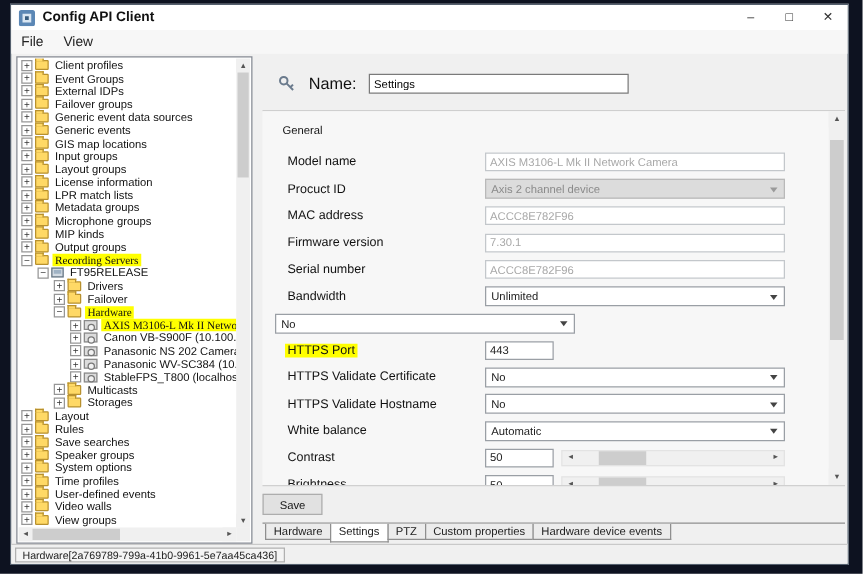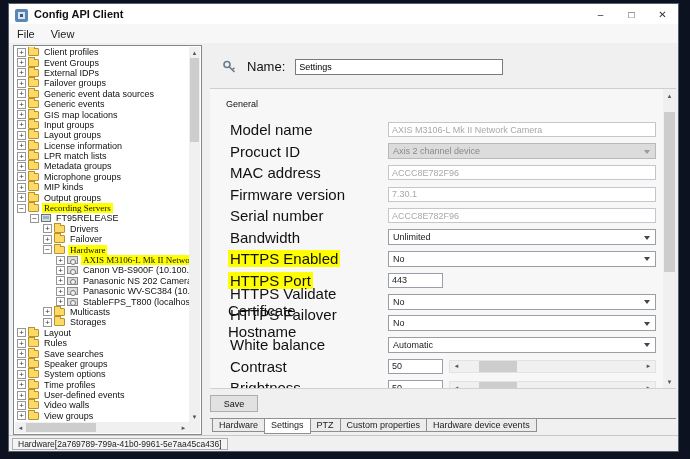--- a/index.html
+++ b/index.html
@@ -51,24 +51,24 @@
   
   .form-panel { flex:1; margin:2px 2px 0 8px; display:flex; flex-direction:column; min-width:0; }
   .name-row { height:44px; flex:none; display:flex; align-items:center; padding-left:12px; border-bottom:1px solid #cfcfcf; background:#f0f0f0; }
   .name-icon { width:15px; height:15px; margin-right:10px; flex:none; }
   .name-label { font-size:13px; color:#111; margin-right:10px; }
   .name-input { width:208px; height:16px; border:1px solid #7a7a7a; font-size:9px; padding:0 3px; background:#fff; font-family:inherit; }
   .fields-area { flex:1; position:relative; background:#f7f7f7; overflow:hidden; min-height:0; }
   .fields-inner { position:absolute; left:0; top:0; right:14px; bottom:0; overflow:hidden; padding:8px 0 0 10px; }
   .section-label { font-size:9px; color:#111; margin:2px 0 10px 6px; }
   .field-row { height:21.5px; display:flex; align-items:center; }
-  .field-label { width:168px; flex:none; font-size:15px; color:#111; padding-left:8px; }
+  .field-label { width:168px; flex:none; font-size:10px; color:#111; padding-left:8px; }
   .field-label span { padding:0 2px; }
   .field-label span.hl { background:#ffff00; }
-  .field-control { width:268px; flex:none; display:flex; align-items:center; }
+  .field-control { width:240px; flex:none; display:flex; align-items:center; }
   .tb { width:100%; height:15px; border:1px solid #9a9fa5; font-size:9px; padding:0 3px; background:#fff; color:#222; font-family:inherit; }
   .tb.disabled { color:#a8a8a8; border-color:#c3c7cb; }
   .tb.tb-small { width:55px; }
   .combo { width:100%; height:16px; border:1px solid #9a9fa5; background:#fff; display:flex; align-items:center; font-size:9px; color:#222; padding-left:4px; position:relative; }
   .combo .combo-arrow { position:absolute; right:5px; top:5.5px; width:0; height:0; border-left:3.5px solid transparent; border-right:3.5px solid transparent; border-top:4px solid #444; }
   .combo.disabled { background:#dcdcdc; color:#8a8a8a; border-color:#b9b9b9; }
   .combo.disabled .combo-arrow { border-top-color:#9a9a9a; }
   .hslider { flex:1; height:13px; margin-left:6px; display:flex; background:#f0f0f0; border:1px solid #e3e3e3; }
   .sl-btn { width:13px; flex:none; display:flex; align-items:center; justify-content:center; font-size:6px; color:#555; }
   .sl-track { flex:1; position:relative; }
@@ -366,21 +366,20 @@
               <div class="field-row">
                 <div class="field-label"><span>Bandwidth</span></div>
                 <div class="field-control">
                   <div class="combo">
                     <span class="combo-value">Unlimited</span>
                     <span class="combo-arrow"></span>
                   </div>
                 </div>
               </div>
               <div class="field-row">
-                <div class="field-label"><span class="hl">HTTPS Enabled</span></div>
                 <div class="field-control">
                   <div class="combo">
                     <span class="combo-value">No</span>
                     <span class="combo-arrow"></span>
                   </div>
                 </div>
               </div>
               <div class="field-row">
                 <div class="field-label"><span class="hl">HTTPS Port</span></div>
                 <div class="field-control">
@@ -390,21 +389,21 @@
               <div class="field-row">
                 <div class="field-label"><span>HTTPS Validate Certificate</span></div>
                 <div class="field-control">
                   <div class="combo">
                     <span class="combo-value">No</span>
                     <span class="combo-arrow"></span>
                   </div>
                 </div>
               </div>
               <div class="field-row">
-                <div class="field-label"><span>HTTPS Failover Hostname</span></div>
+                <div class="field-label"><span>HTTPS Validate Hostname</span></div>
                 <div class="field-control">
                   <div class="combo">
                     <span class="combo-value">No</span>
                     <span class="combo-arrow"></span>
                   </div>
                 </div>
               </div>
               <div class="field-row">
                 <div class="field-label"><span>White balance</span></div>
                 <div class="field-control">

